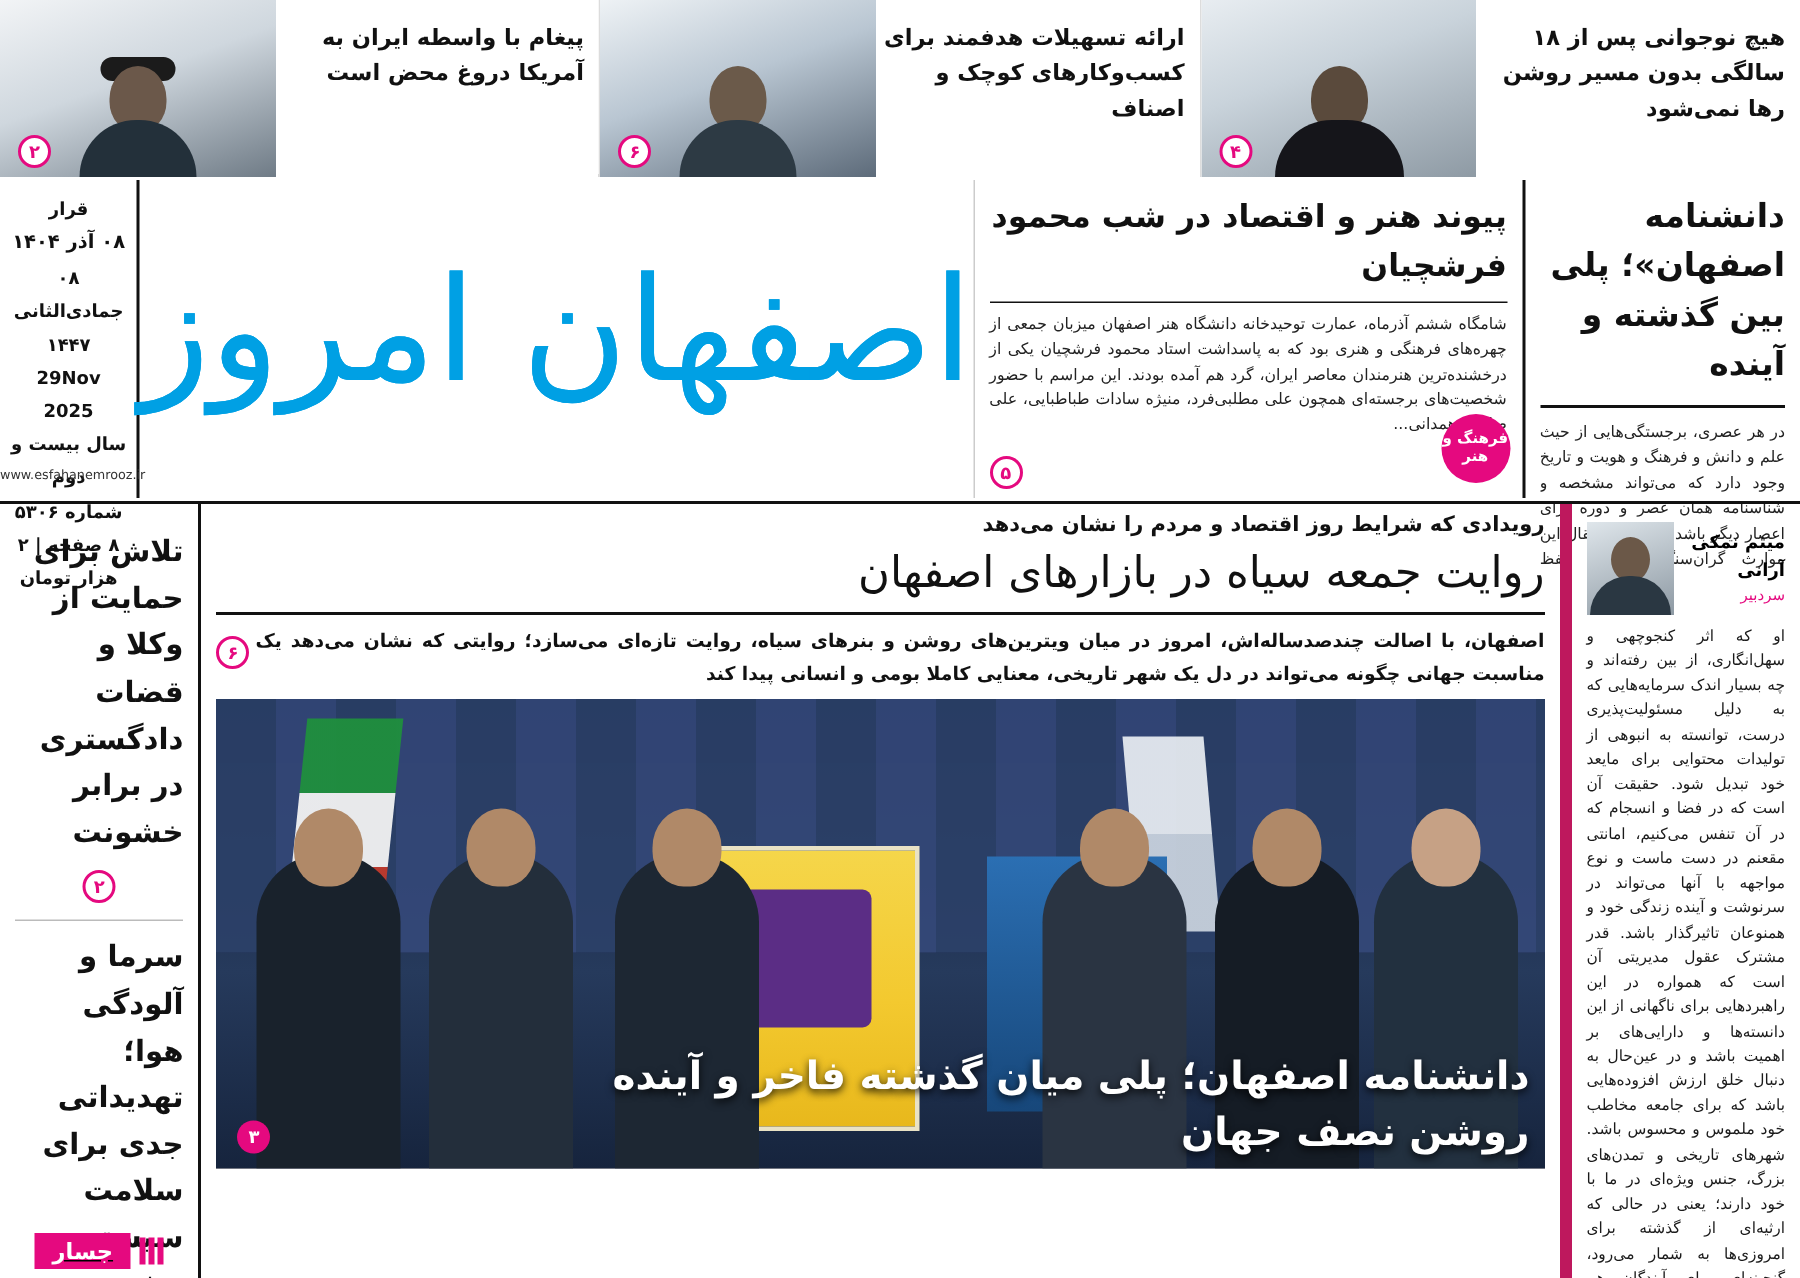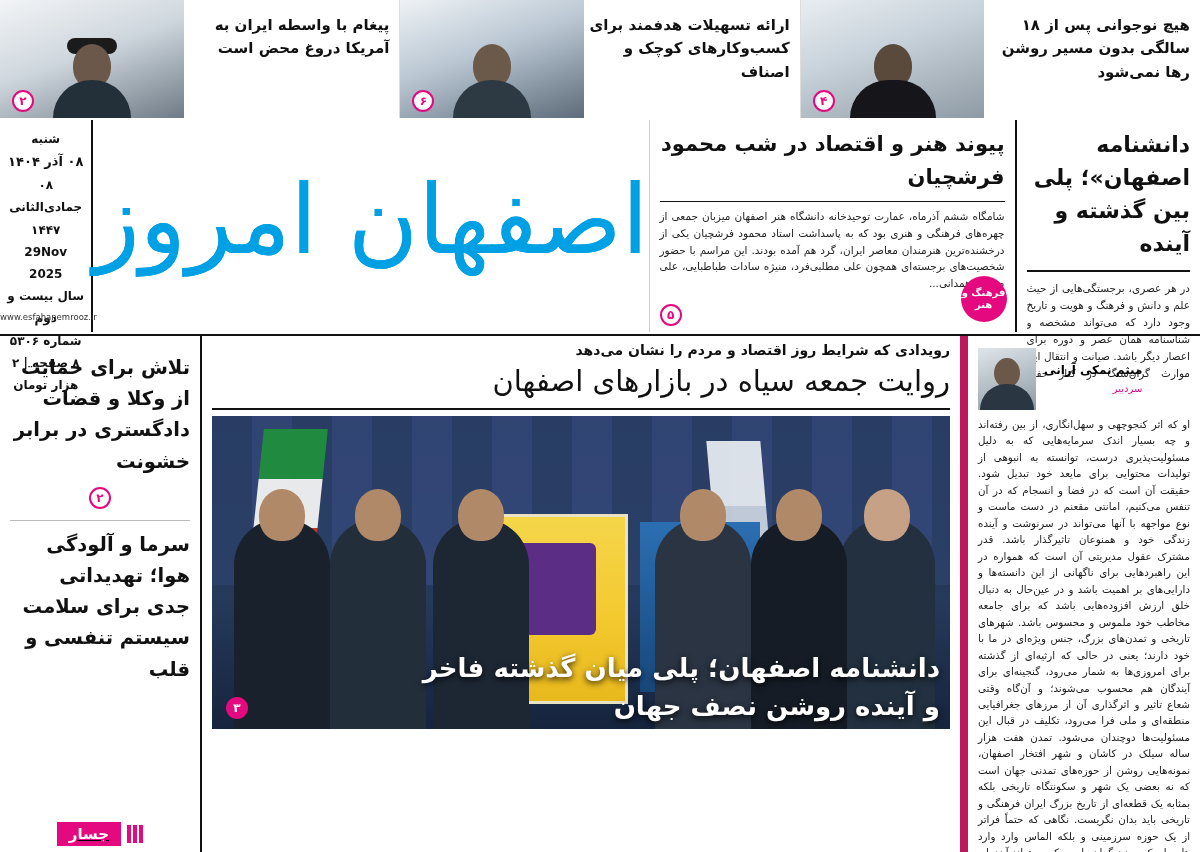--- a/index.html
+++ b/index.html
@@ -335,21 +335,21 @@
         <div class="badge-art">فرهنگ و هنر</div>
         <div class="pagecircle">۵</div>
       </div>
       <div class="logo-wrap">
         <div class="logo-text">اصفهان امروز</div>
       </div>
     </div>
 
     <div class="mh-left">
       <div class="dateline">
-        <div>شنبه</div>
+        <div>قرار</div>
         <div class="big">۰۸ آذر ۱۴۰۴</div>
         <div>۰۸ جمادی‌الثانی ۱۴۴۷</div>
         <div>29Nov 2025</div>
         <div>سال بیست و دوم</div>
         <div>شماره ۵۳۰۶</div>
         <div>۸ صفحه | ۲ هزار تومان</div>
       </div>
       <div class="site">www.esfahanemrooz.ir</div>
     </div>
 
@@ -371,20 +371,21 @@
       <div class="art-body">او که اثر کنجوچهی و سهل‌انگاری، از بین رفته‌اند و چه بسیار اندک سرمایه‌هایی که به دلیل مسئولیت‌پذیری درست، توانسته به انبوهی از تولیدات محتوایی برای مایعد خود تبدیل شود. حقیقت آن است که در فضا و انسجام که در آن تنفس می‌کنیم، امانتی مقعنم در دست ماست و نوع مواجهه با آنها می‌تواند در سرنوشت و آینده زندگی خود و همنوعان تاثیرگذار باشد. قدر مشترک عقول مدیریتی آن است که همواره در این راهبردهایی برای ناگهانی از این دانسته‌ها و دارایی‌های بر اهمیت باشد و در عین‌حال به دنبال خلق ارزش افزوده‌هایی باشد که برای جامعه مخاطب خود ملموس و محسوس باشد. شهرهای تاریخی و تمدن‌های بزرگ، جنس ویژه‌ای در ما با خود دارند؛ یعنی در حالی که ارثیه‌ای از گذشته برای امروزی‌ها به شمار می‌رود، گنجینه‌ای برای آیندگان هم محسوب می‌شوند؛ و آن‌گاه وقتی شعاع تاثیر و اثرگذاری آن از مرزهای جغرافیایی منطقه‌ای و ملی فرا می‌رود، تکلیف در قبال این مسئولیت‌ها دوچندان می‌شود. تمدن هفت هزار ساله سیلک در کاشان و شهر افتخار اصفهان، نمونه‌هایی روشن از حوزه‌های تمدنی جهان است که نه بعضی یک شهر و سکونتگاه تاریخی بلکه بمثابه یک قطعه‌ای از تاریخ بزرگ ایران فرهنگی و تاریخی باید بدان نگریست. نگاهی که حتماً فراتر از یک حوزه سرزمینی و بلکه الماس وارد وارد هایی از یک معدن گران‌بهاست که می‌تواند آینده‌ای متفاوت و متمایز را رقم زند. در چنین موقعیتی ابزارهای کارآمد و اثربخشی و افق گستر می‌تواند ضریب ماندگاری و جاودانگی این گونه فضاها را بالا برده و آنها را در مقیاس و تراز بزرگ‌تر در معرض جهانیان قرار داد. از سوی تعدد و تنوع اینچنین سرمایه تاریخی و فرهنگی فرصت معرفی و بازخوانی آن برای علاقه‌مندان داخلی و خارجی رهیافت‌های تازه‌ای را می‌کند که ساخت‌وپرداخته کردن آن نیازمند مدیریتی هوشمند و دانش‌پایه و دانایی‌محور است. رسالتی که دولت‌ها می‌توانند معین و شناسه‌دهنده و تسهیل‌گر آن باشند؛ اما در حقیقت، سازمان‌های عمومی و محلی محور و متولی آن هستند.</div>
 
     </div>
 
     <div class="col-center">
       <div class="kicker">رویدادی که شرایط روز اقتصاد و مردم را نشان می‌دهد</div>
       <div class="headline-main">روایت جمعه سیاه در بازارهای اصفهان</div>
       <div class="sub-rule"></div>
       <div class="lede">
         <span class="num">۶</span>
+        <span>اصفهان، با اصالت چندصدساله‌اش، امروز در میان ویترین‌های روشن و بنرهای سیاه، روایت تازه‌ای می‌سازد؛ روایتی که نشان می‌دهد یک مناسبت جهانی چگونه می‌تواند در دل یک شهر تاریخی، معنایی کاملا بومی و انسانی پیدا کند</span>
       </div>
       <div class="photo">
         <div class="bg"></div>
         <div class="wallimg"></div>
         <div class="flag"></div>
         <div class="flag2"></div>
         <div class="stand"></div>
         <div class="banner">
             <div class="bk"></div>
           </div>

